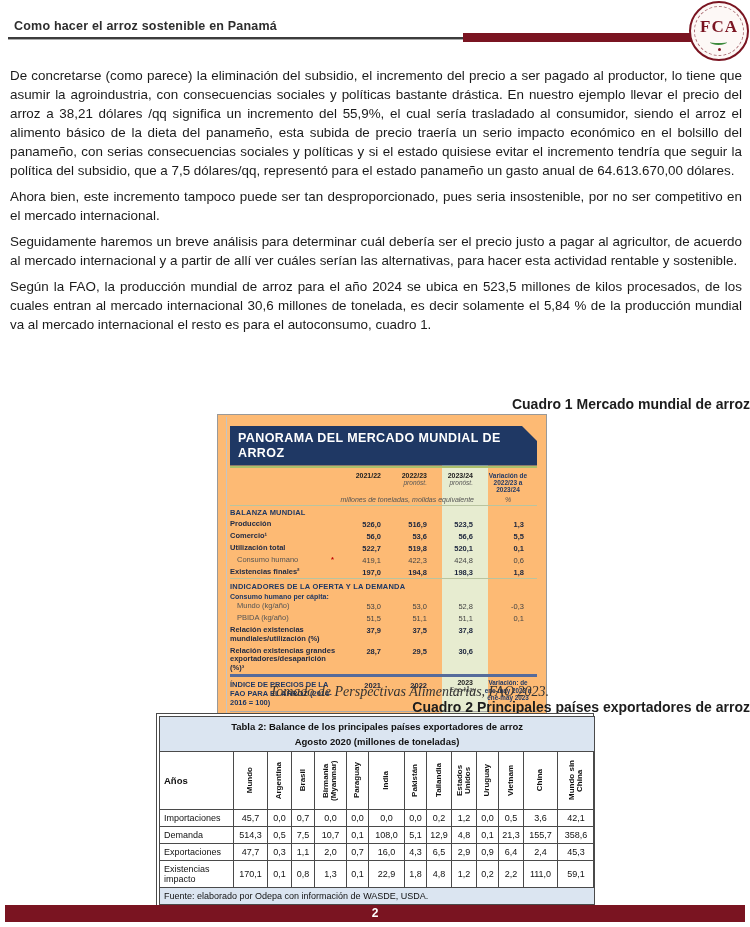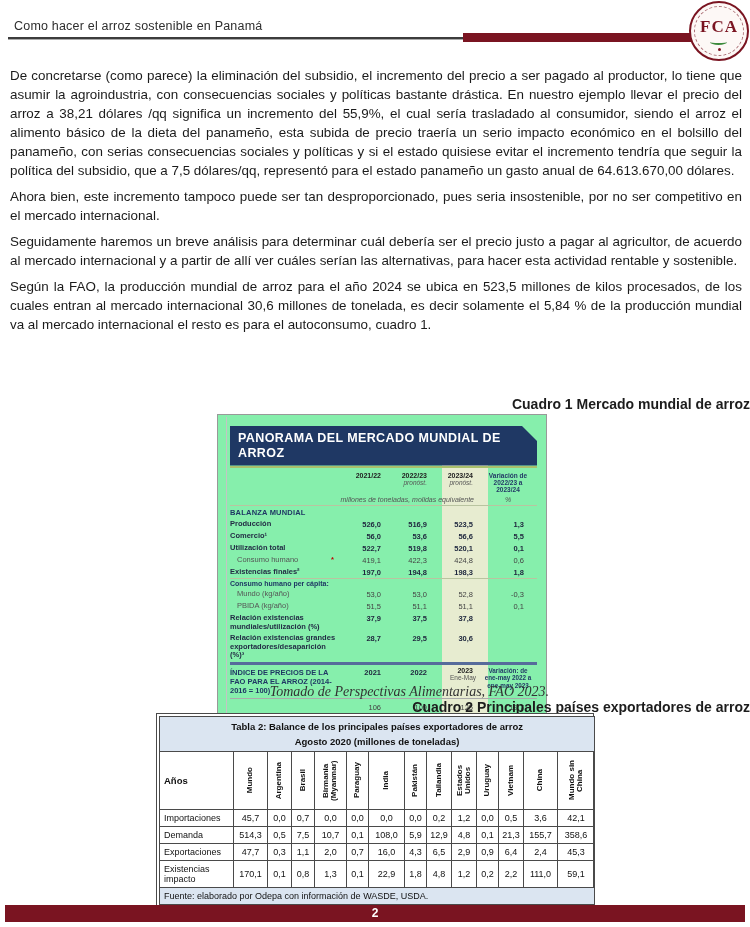--- a/index.html
+++ b/index.html
@@ -4,42 +4,42 @@
 <style>
   * { margin:0; padding:0; box-sizing:border-box; }
   html,body { background:#888; }
   .page {
     position:relative; width:750px; height:927px; margin:0 auto;
     background:#ffffff; overflow:hidden;
     font-family:"Liberation Sans", sans-serif; color:#1d1d1d;
   }
 
   
-  .hdr-title { position:absolute; left:14px; top:19px; font-size:12.5px; font-weight:normal; color:#2e2e2e; letter-spacing:0.2px; }
+  .hdr-title { position:absolute; left:14px; top:19px; font-size:12.5px; font-weight:bold; color:#2e2e2e; letter-spacing:0.2px; }
   .hdr-rule  { position:absolute; left:8px; top:37px; width:456px; height:3px; background:#3c3c3c; border-bottom:1px solid #aaa; }
   .hdr-bar   { position:absolute; left:463px; top:33px; width:229px; height:9px; background:#7a1421; }
   .logo { position:absolute; right:1px; top:1px; width:60px; height:60px; border-radius:50%;
           border:2.5px solid #7a1421; background:#fdf8f6; }
   .logo-ring { position:absolute; left:3px; top:3px; right:3px; bottom:3px; border:1px dashed #a96b72; border-radius:50%; }
   .logo-fca { position:absolute; left:0; right:0; top:14px; text-align:center;
               font-family:"Liberation Serif", serif; font-weight:bold; font-size:17px; color:#7a1421; letter-spacing:1px; }
   .logo-wreath { position:absolute; left:19px; top:36px; width:17px; height:6px;
                  border-bottom:2px solid #3c8a3c; border-radius:0 0 50% 50%; }
   .logo-dot { position:absolute; left:27px; top:45px; width:3px; height:3px; background:#7a1421; border-radius:50%; }
 
   
   .content { position:absolute; left:10px; right:8px; top:66px; font-size:13.4px; line-height:19px; text-align:justify; color:#1b1b1b; }
   .content p { margin-bottom:7px; }
 
   .cap { position:absolute; left:0; right:0; text-align:right; font-weight:bold; font-size:14px; color:#1c1c1c; }
   .cap1 { top:396px; }
   .cap2 { top:699px; }
 
   
-  .t1 { position:absolute; left:217px; top:414px; width:330px; background:#86efac;
+  .t1 { position:absolute; left:217px; top:414px; width:330px; background:#fdba74;
         border:1px solid #999; padding:11px 9px 4px 12px; font-size:7.5px; }
   .t1::before { content:""; position:absolute; left:8px; top:2px; bottom:2px; width:1px; background:#c4c4c4; }
   .t1-band { position:absolute; left:224px; top:46px; bottom:4px; width:46px; background:#e7ecd0; }
   .t1-head { position:relative; background:#1f3864; color:#fff; font-weight:bold; font-size:12.5px;
              line-height:1.22; padding:5px 8px 4px 8px; letter-spacing:0.4px;
              clip-path:polygon(0 0, calc(100% - 15px) 0, 100% 15px, 100% 100%, 0 100%); }
   .t1-greenline { height:2px; background:#a9bf6b; position:relative; }
   .r { position:relative; display:grid; grid-template-columns:112px 46px 46px 46px 56px; align-items:start; }
   .colhead { padding-top:4px; padding-bottom:2px; }
   .ch { text-align:right; padding-right:7px; }
@@ -168,20 +168,23 @@
       <span class="v vv">0,6</span>
     </div>
     <div class="r rule-after">
       <span class="lab b">Existencias finales²</span>
       <span class="v b">197,0</span>
       <span class="v b">194,8</span>
       <span class="v b">198,3</span>
       <span class="v b vv">1,8</span>
     </div>
     <div class="r">
+      <span class="sec">INDICADORES DE LA OFERTA Y LA DEMANDA</span>
+    </div>
+    <div class="r">
       <span class="subhead">Consumo humano per cápita:</span>
     </div>
     <div class="r">
       <span class="lab sub">Mundo (kg/año)</span>
       <span class="v">53,0</span>
       <span class="v">53,0</span>
       <span class="v">52,8</span>
       <span class="v vv">-0,3</span>
     </div>
     <div class="r">
@@ -313,21 +316,21 @@
         <td class="num">42,1</td>
       </tr>
       <tr>
         <td class="lab2">Demanda</td>
         <td class="num">514,3</td>
         <td class="num">0,5</td>
         <td class="num">7,5</td>
         <td class="num">10,7</td>
         <td class="num">0,1</td>
         <td class="num">108,0</td>
-        <td class="num">5,9</td>
+        <td class="num">5,1</td>
         <td class="num">12,9</td>
         <td class="num">4,8</td>
         <td class="num">0,1</td>
         <td class="num">21,3</td>
         <td class="num">155,7</td>
         <td class="num">358,6</td>
       </tr>
       <tr>
         <td class="lab2">Exportaciones</td>
         <td class="num">47,7</td>

